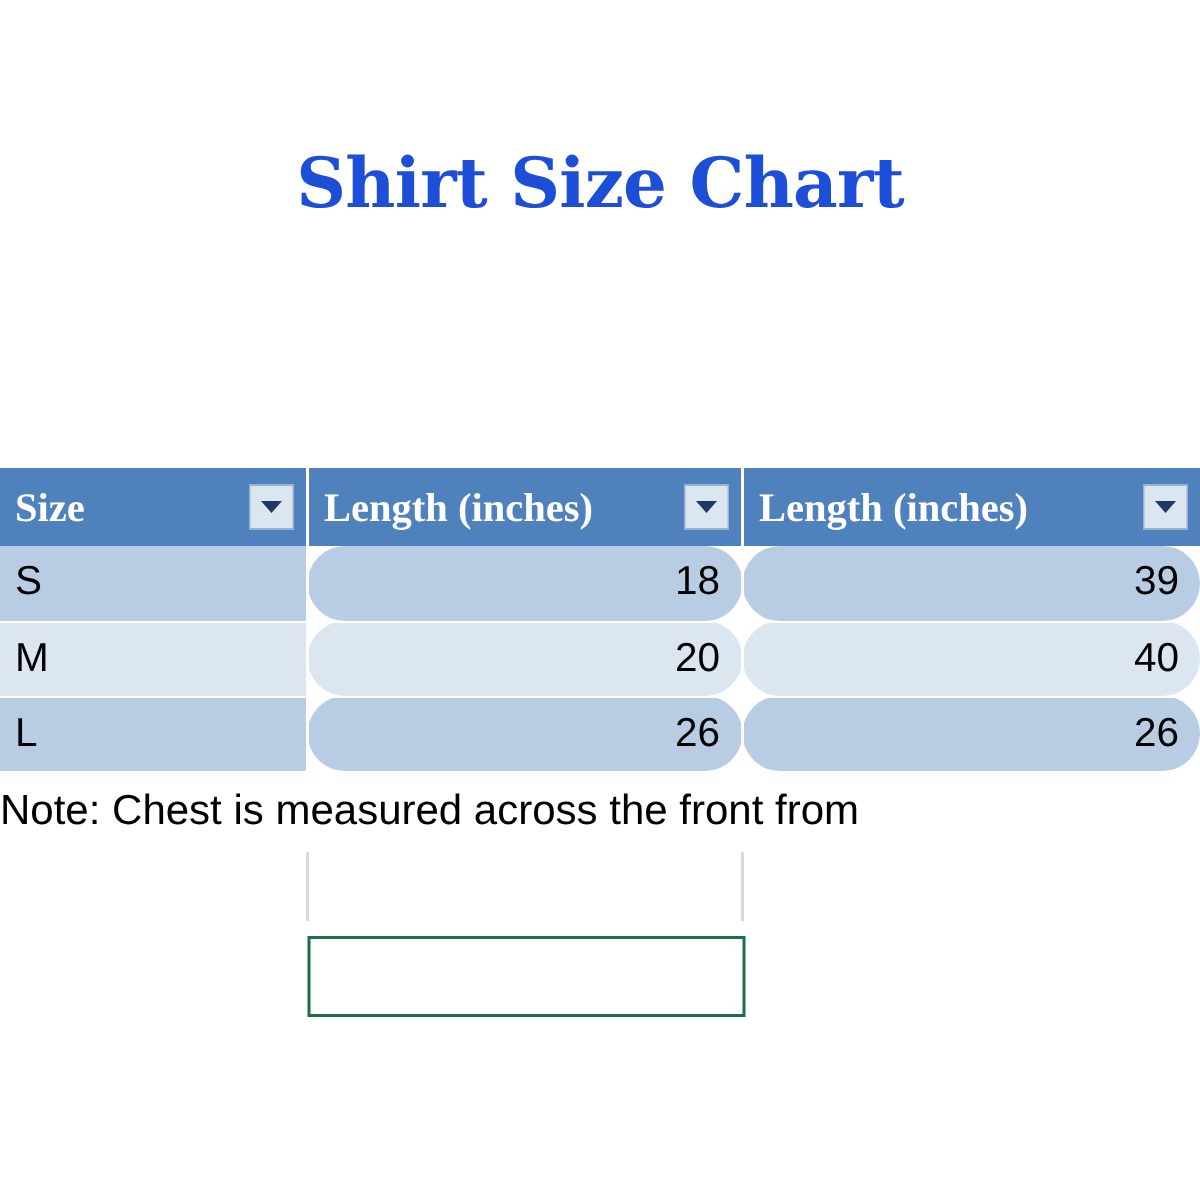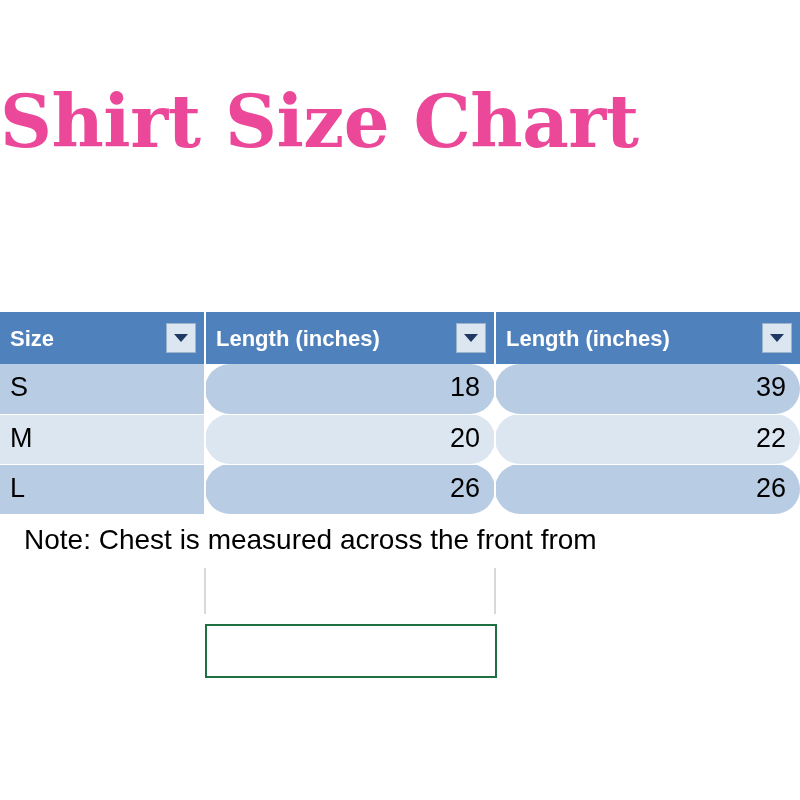--- a/index.html
+++ b/index.html
@@ -20,27 +20,27 @@
     width: 800px;
     height: 800px;
     position: relative;
   }
 
   .title {
     position: absolute;
     top: 88px;
     left: 0;
     width: 800px;
-    text-align: left;
+    text-align: center;
     font-family: "DejaVu Serif", serif;
     font-weight: bold;
-    font-size: 72px;
+    font-size: 46px;
     line-height: 68px;
     letter-spacing: -0.5px;
-    color: #ec4899;
+    color: #1d4ed8;
     white-space: nowrap;
   }
 
   .table-wrap {
     position: absolute;
     top: 312px;
     left: 0;
     width: 800px;
   }
 
@@ -50,31 +50,32 @@
     table-layout: fixed;
   }
 
   table.sizechart col.c1 { width: 205px; }
   table.sizechart col.c2 { width: 290px; }
   table.sizechart col.c3 { width: 305px; }
 
   table.sizechart th {
     background: #4f81bd;
     color: #ffffff;
-    font-size: 22px;
+    font-size: 27px;
     font-weight: bold;
     text-align: left;
     padding: 8px 10px 0 10px;
     height: 52px;
     box-sizing: border-box;
     position: relative;
     border-right: 2px solid #ffffff;
     vertical-align: middle;
     white-space: nowrap;
     overflow: hidden;
+    font-family: Liberation Serif, serif;
   }
   table.sizechart th.last { border-right: none; }
 
   table.sizechart th .hdr-text {
     display: inline-block;
     max-width: 78%;
     overflow: hidden;
   }
 
   .filter-btn {
@@ -117,21 +118,21 @@
   table.sizechart tr.band-b td { background: #dce6f1; }
 
   td.num { text-align: right; border-radius: 25px; }
   td.label { text-align: left; }
 
   tr.note-row td {
     background: #ffffff;
     border-right: none;
     border-bottom: none;
     font-size: 28px;
-    padding-left: 24px;
+    padding-left: 0;
     height: 54px;
     overflow: visible;
   }
 
   tr.empty-row td {
     background: #ffffff;
     height: 46px;
     border-right: 2px solid #d9d9d9;
     border-bottom: none;
   }
@@ -187,21 +188,21 @@
       </thead>
       <tbody>
         <tr class="band-a">
           <td class="label">S</td>
           <td class="num">18</td>
           <td class="num last">39</td>
         </tr>
         <tr class="band-b">
           <td class="label">M</td>
           <td class="num">20</td>
-          <td class="num last">22</td>
+          <td class="num last">40</td>
         </tr>
         <tr class="band-a">
           <td class="label">L</td>
           <td class="num">26</td>
           <td class="num last">26</td>
         </tr>
         <tr class="note-row">
           <td colspan="3" class="last">Note: Chest is measured across the front from</td>
         </tr>
         <tr class="empty-row">

